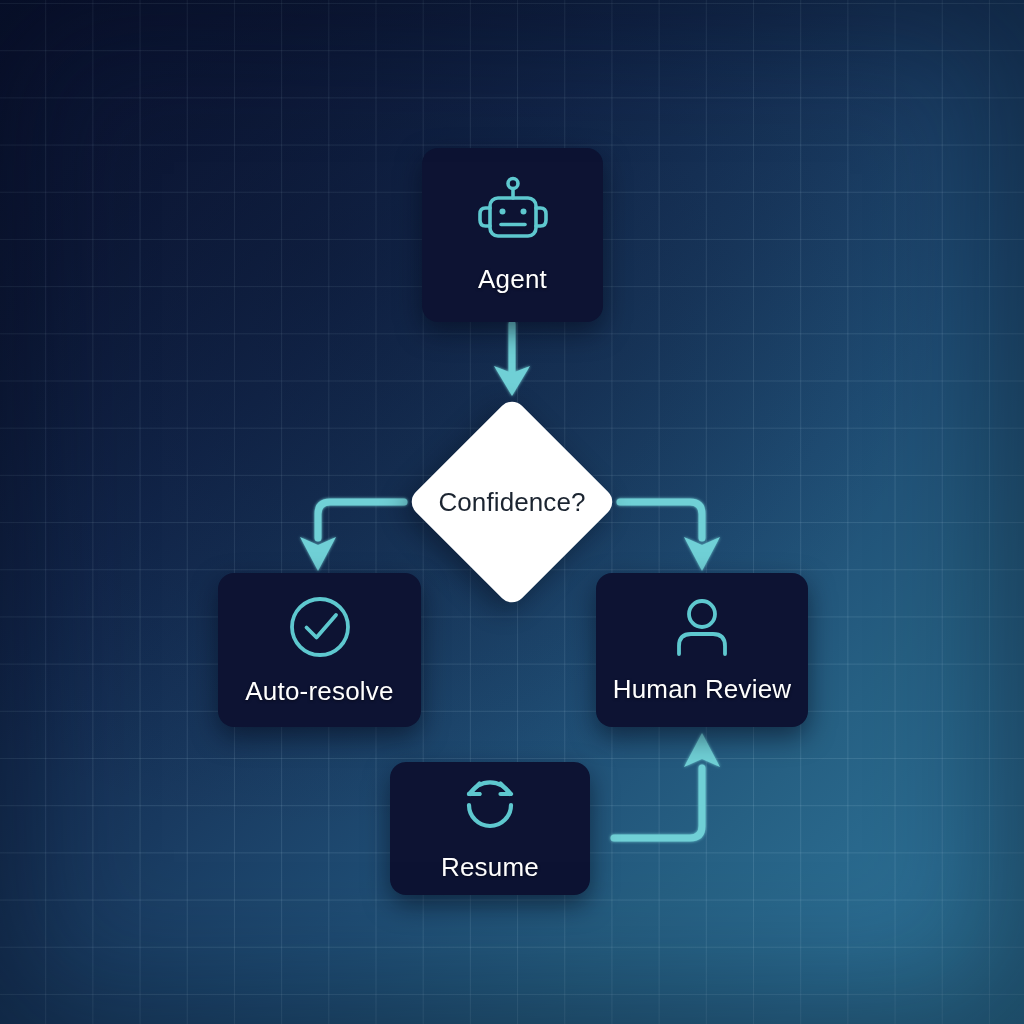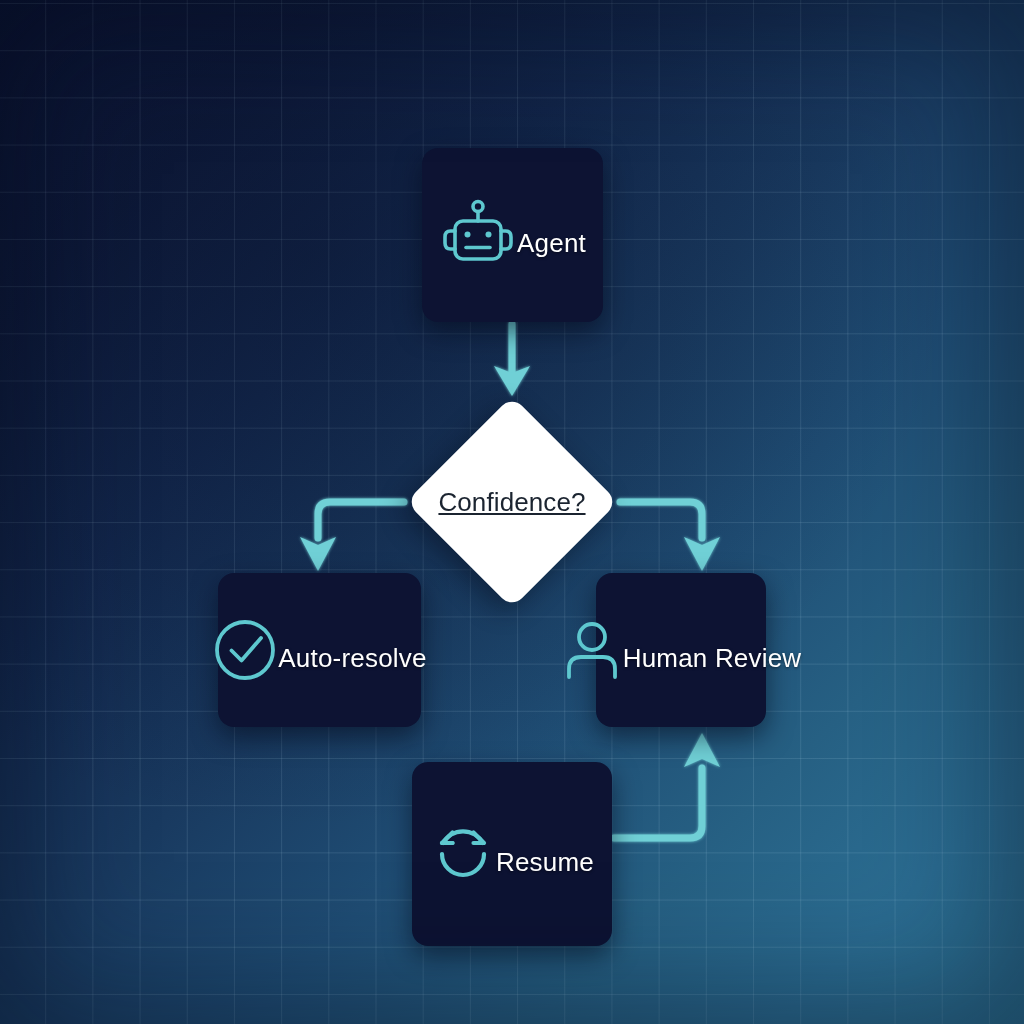--- a/index.html
+++ b/index.html
@@ -77,40 +77,41 @@
     height: 1024px;
   }
 
   .node {
     position: absolute;
     box-sizing: border-box;
     background: #0d1333;
     border-radius: 16px;
     box-shadow: 0 10px 26px rgba(4, 10, 26, 0.55);
     display: flex;
+    flex-direction: column;
     align-items: center;
     justify-content: center;
   }
   .node .icon {
     display: block;
     line-height: 0;
   }
   .node .label {
     color: #ffffff;
     font-size: 26px;
     letter-spacing: 0.2px;
     margin-top: 18px;
     white-space: nowrap;
     text-shadow: 0 1px 3px rgba(0,0,0,0.5);
   }
 
   #node-agent   { left: 422px; top: 148px;  width: 181px; height: 174px; }
   #node-auto    { left: 218px; top: 573px;  width: 203px; height: 154px; justify-content: center; }
-  #node-human   { left: 596px; top: 573px;  width: 170px; height: 154px; text-align: right; }
-  #node-resume  { left: 412px; top: 762px;  width: 200px; height: 184px; }
+  #node-human   { left: 596px; top: 573px;  width: 212px; height: 154px; text-align: right; }
+  #node-resume  { left: 390px; top: 762px;  width: 200px; height: 133px; }
 
   #node-agent .label  { margin-top: 16px; }
   #node-auto .label   { margin-top: 16px; }
   #node-human .label  { margin-top: 16px; }
   #node-resume .label { margin-top: 16px; }
 
   
   #node-decision {
     position: absolute;
     left: 406px;
@@ -135,21 +136,20 @@
     top: 0;
     width: 212px;
     height: 212px;
     display: flex;
     align-items: center;
     justify-content: center;
     color: #1b2430;
     font-size: 26px;
     letter-spacing: 0.1px;
     white-space: nowrap;
-    text-decoration: underline;
   }
 </style>
 </head>
 <body>
 
 <div id="canvas">
 
   <div id="grid"></div>
   <div id="gridfade"></div>
 

